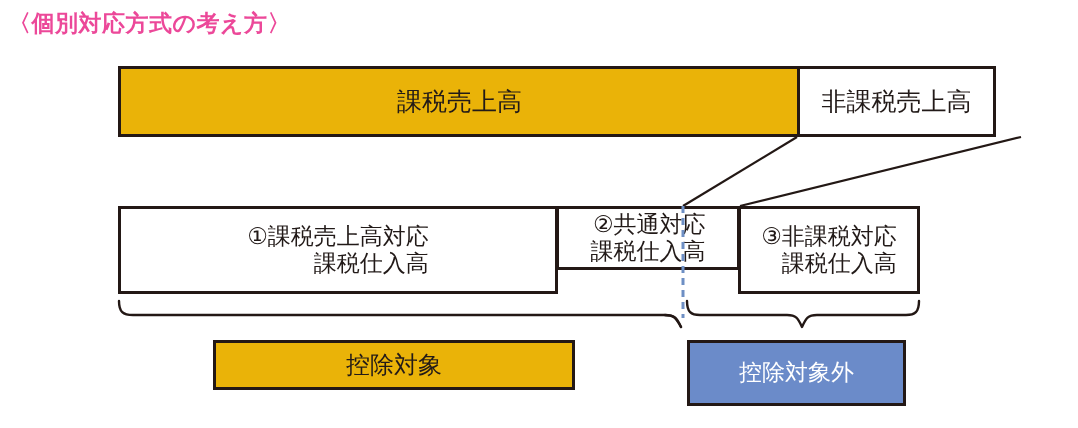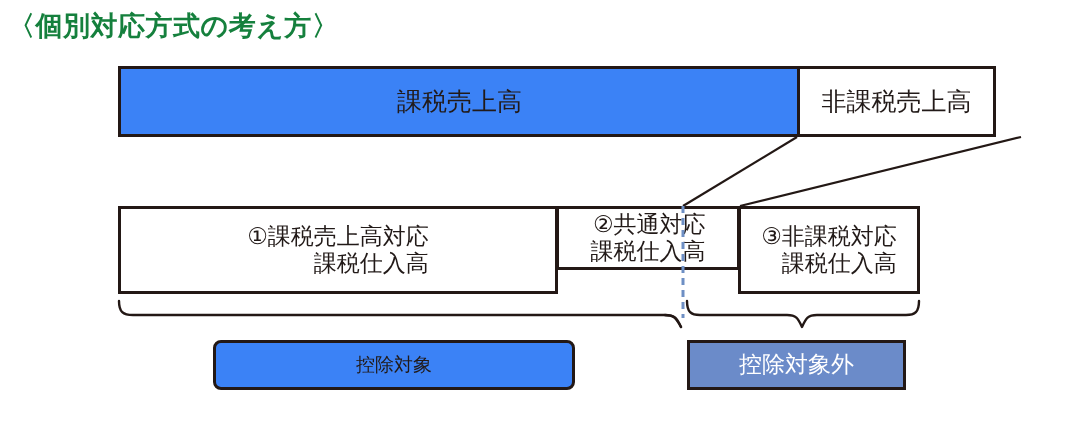--- a/index.html
+++ b/index.html
@@ -17,41 +17,41 @@
     height: 428px;
     background: #ffffff;
     overflow: hidden;
   }
 
   
   #page-title {
     position: absolute;
     left: 8px;
     top: 8px;
-    font-size: 27px;
+    font-size: 23px;
     font-weight: 700;
     letter-spacing: 0.5px;
-    color: #15803d;
+    color: #ec4899;
     white-space: nowrap;
   }
 
   
   .dbox {
     position: absolute;
     box-sizing: border-box;
     border: 3px solid #231815;
     display: flex;
     align-items: center;
     justify-content: center;
     text-align: center;
     line-height: 1.18;
     font-weight: 500;
     color: #221a18;
   }
-  .fill-pale   { background: #3b82f6; }
+  .fill-pale   { background: #eab308; }
   .fill-white  { background: #ffffff; }
   .fill-blue   { background: #6b8bc9; color: #ffffff; }
   #box-taxable-sales {
     left: 118px; top: 66px; width: 682px; height: 71px;
     font-size: 25px;
     border-right-width: 2px;
   }
   #box-nontaxable-sales {
     left: 797px; top: 66px; width: 199px; height: 71px;
     font-size: 25px;
@@ -67,25 +67,24 @@
     font-size: 23px;
   }
   #box-purchase-3 {
     left: 738px; top: 206px; width: 182px; height: 88px;
     font-size: 23px;
   }
 
   
   #box-deductible {
     left: 213px; top: 340px; width: 362px; height: 50px;
-    font-size: 19px;
-    border-radius: 8px;
+    font-size: 24px;
   }
   #box-nondeductible {
-    left: 687px; top: 340px; width: 219px; height: 50px;
+    left: 687px; top: 340px; width: 219px; height: 66px;
     font-size: 23px;
   }
 
   
   #overlay {
     position: absolute;
     left: 0; top: 0;
     width: 1078px;
     height: 428px;
     pointer-events: none;

